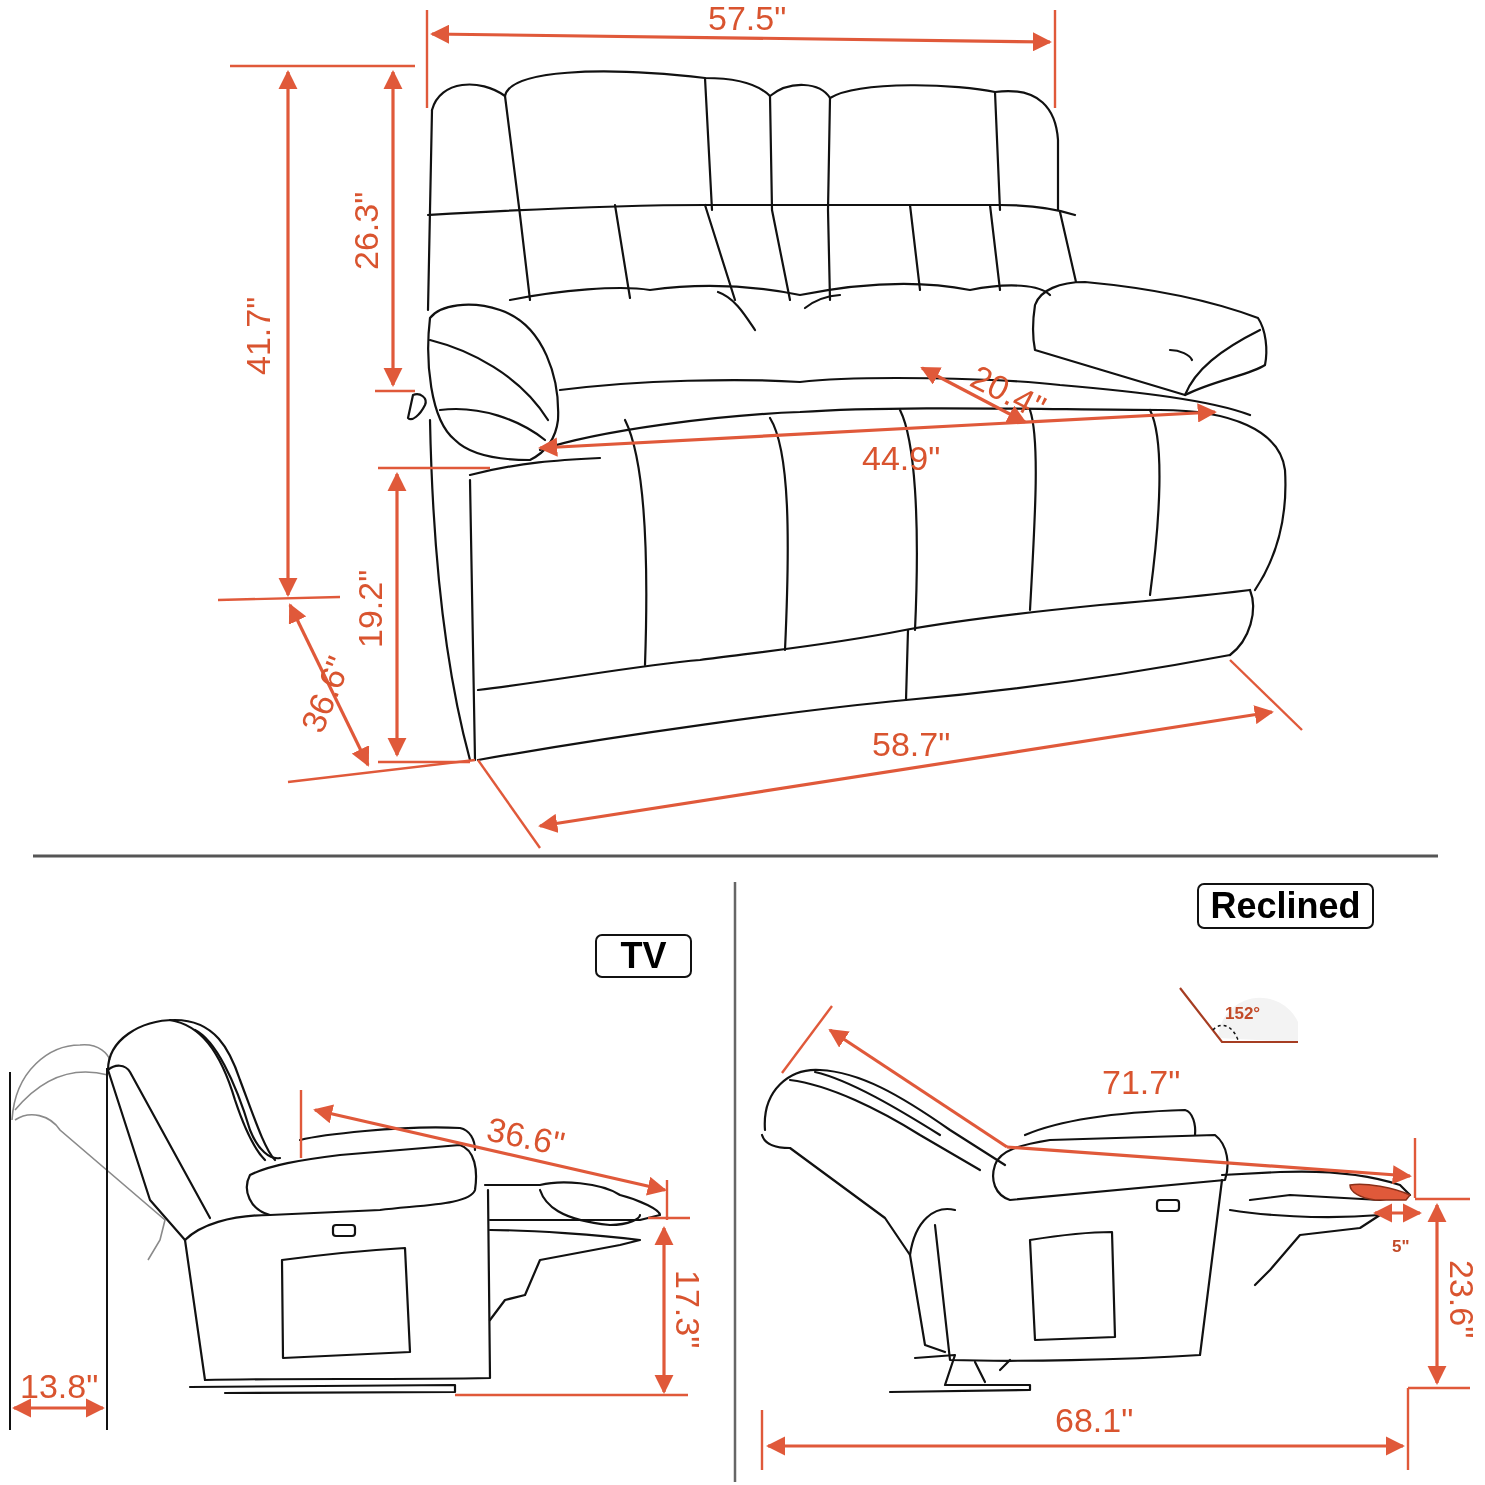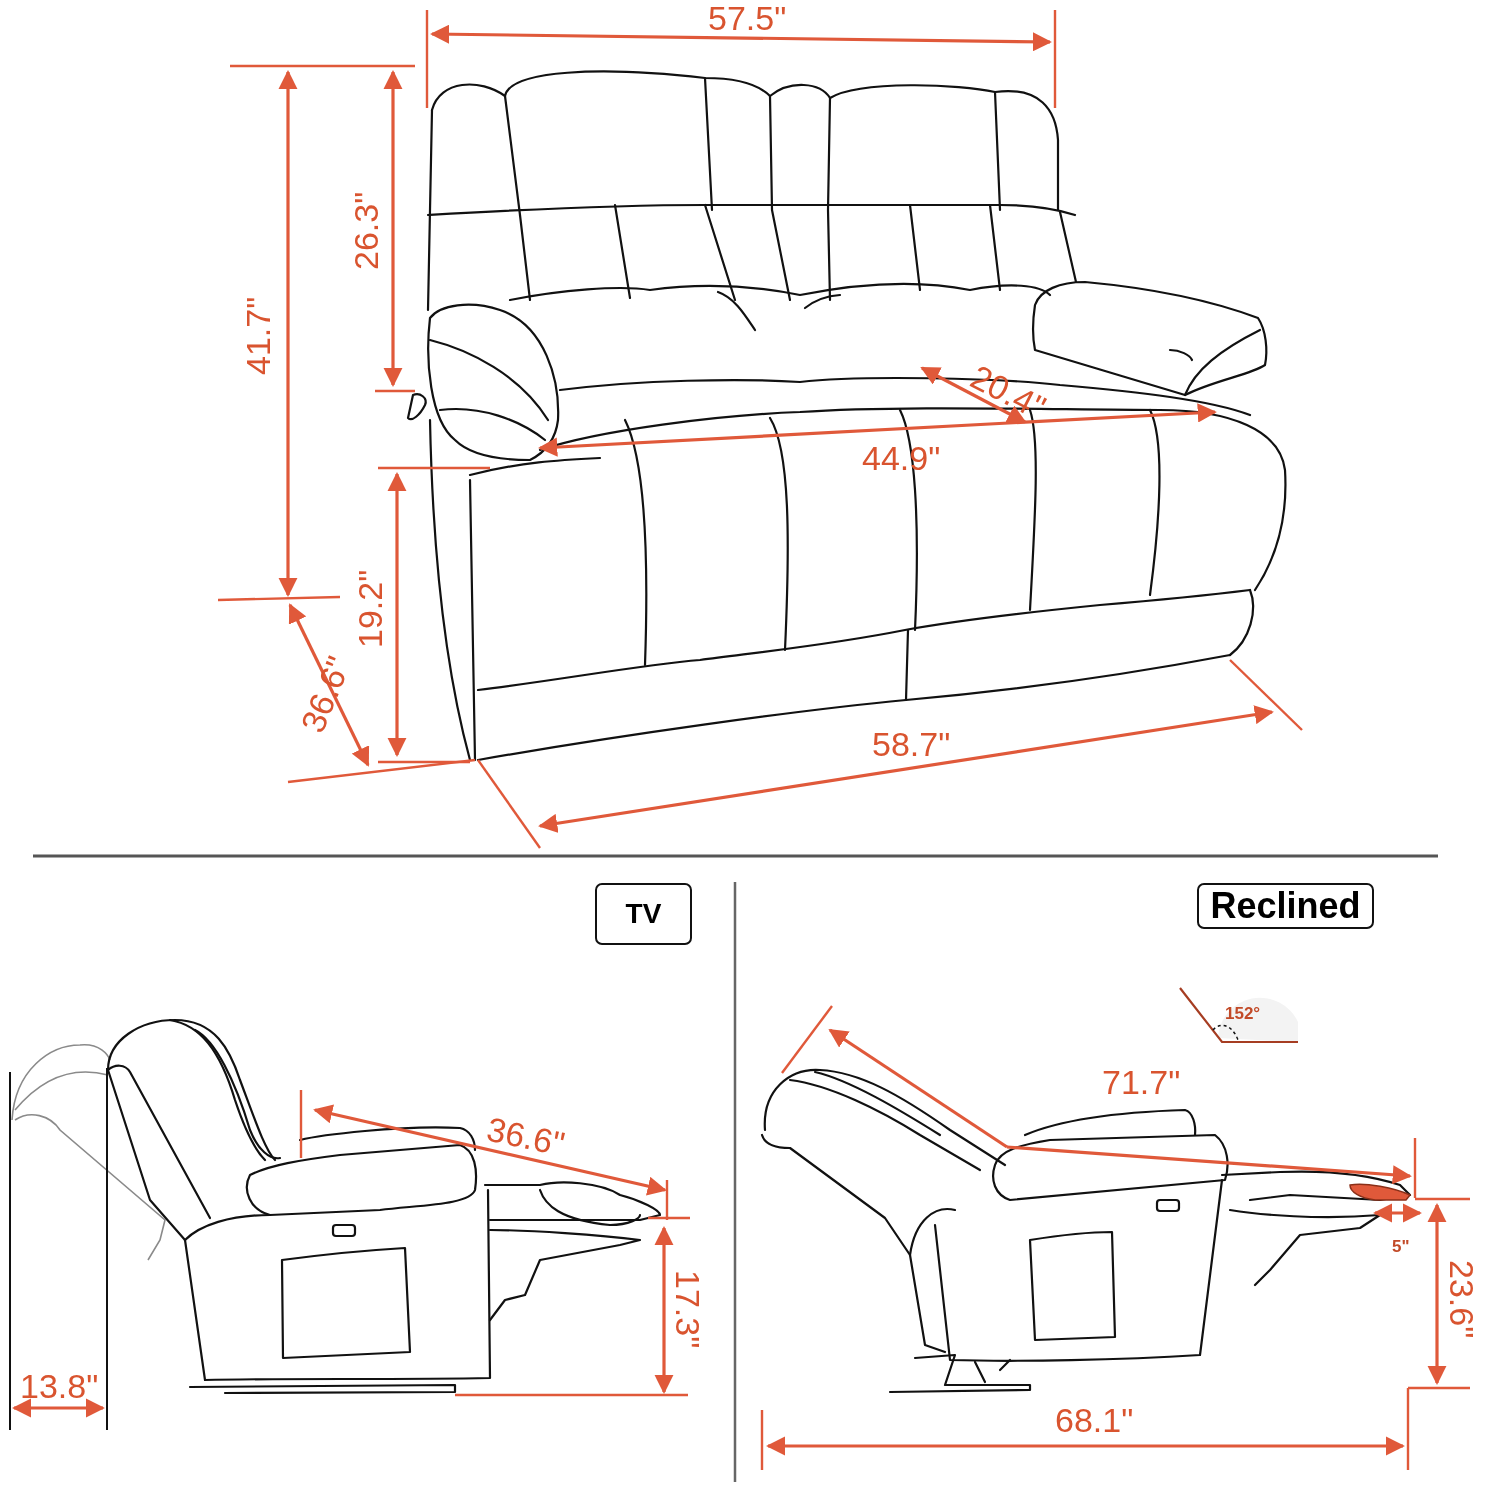--- a/index.html
+++ b/index.html
@@ -196,14 +196,14 @@
 
     <line class="dim" x1="1375" y1="1213" x2="1420" y2="1213" marker-start="url(#ah)" marker-end="url(#ah)"></line>
     <text class="dimsmall" x="1392" y="1252">5"</text>
 
     <line class="dimthin" x1="762" y1="1410" x2="762" y2="1470"></line>
     <line class="dim" x1="768" y1="1446" x2="1403" y2="1446" marker-start="url(#ah)" marker-end="url(#ah)"></line>
     <text class="dimtext" x="1055" y="1432">68.1"</text>
   </g>
 </svg>
 
-<div class="label-box" style="left:595px; top:883px; width:97px; height:62px; font-size:28px;">TV</div>
+<div class="label-box" style="left:595px; top:934px; width:97px; height:44px; font-size:36px;">TV</div>
 <div class="label-box" style="left:1197px; top:883px; width:177px; height:46px; font-size:36px;">Reclined</div>
 
 </body></html>

